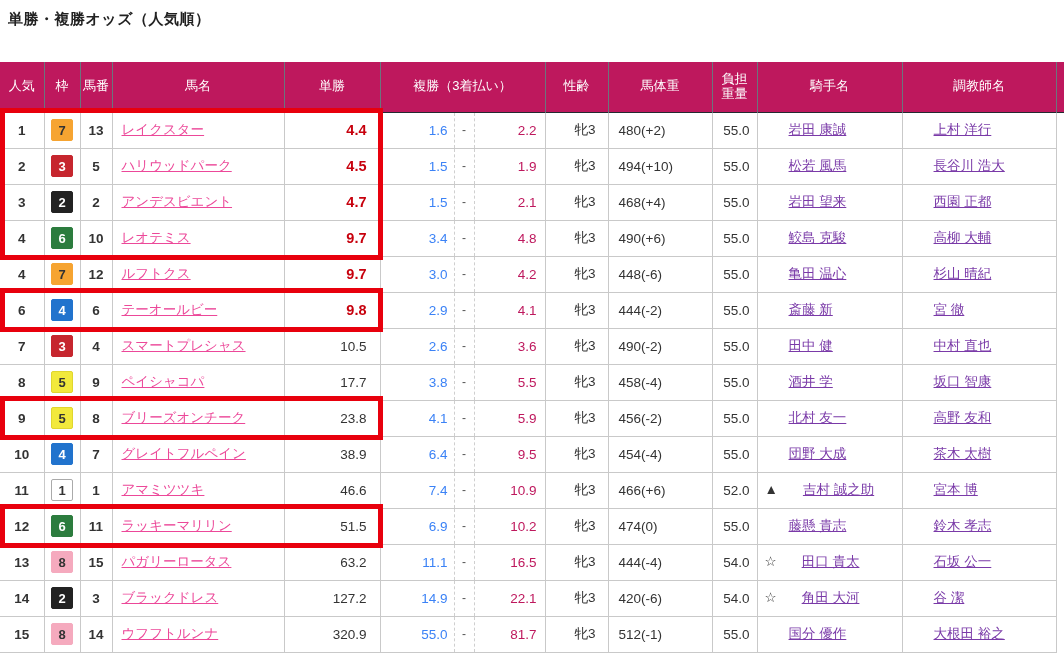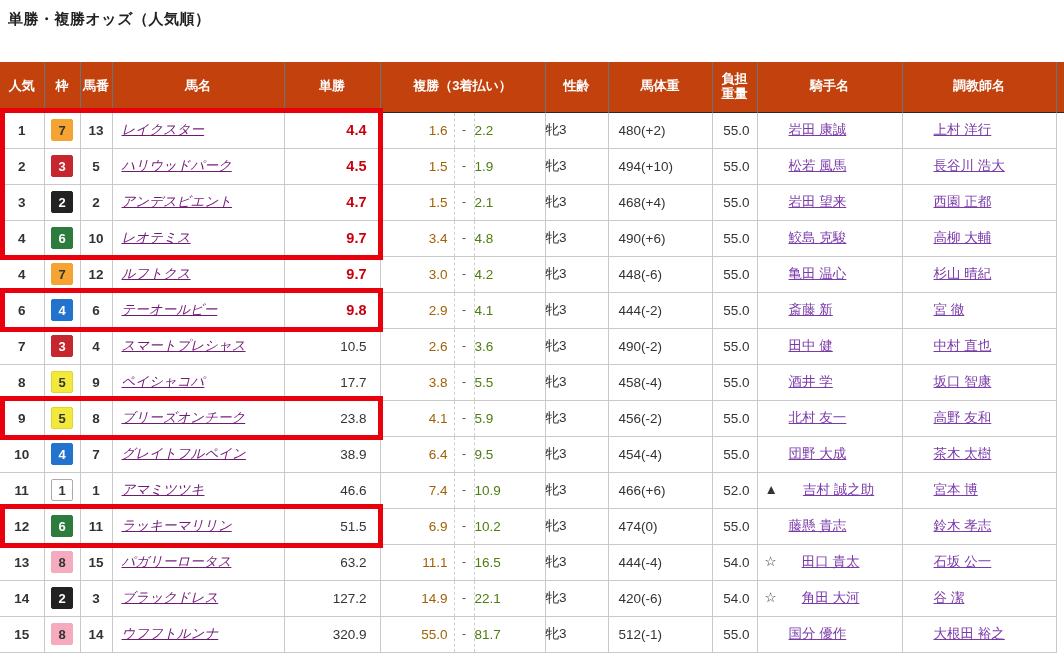--- a/index.html
+++ b/index.html
@@ -5,46 +5,46 @@
   * { margin:0; padding:0; box-sizing:border-box; }
   html,body { background:#ffffff; }
   body { font-family:"Liberation Sans","DejaVu Sans",sans-serif; color:#333; }
   .page { position:relative; width:1064px; height:655px; background:#fff; overflow:hidden; }
 
   .page-title { position:absolute; left:8px; top:10px; font-size:15px; font-weight:bold; color:#222; letter-spacing:.5px; }
 
   table.odds { position:absolute; left:0; top:62px; width:1064px; border-collapse:collapse; table-layout:fixed; font-size:13.5px; }
 
   
-  thead th { background:#c2410c; color:#fff; font-weight:bold; height:50px; font-size:13px;
+  thead th { background:#be185d; color:#fff; font-weight:normal; height:50px; font-size:13px;
              border-right:1px solid #6b747d; vertical-align:middle; text-align:center; line-height:1.15; }
   thead th:last-child { border-right:none; }
   thead tr { border-bottom:1px solid #222a30; }
 
   
   tbody td { height:36px; background:#fff; border-bottom:1px solid #c9c9c9; border-right:1px solid #c9c9c9; vertical-align:middle; }
   tbody td.filler { border-right:none; border-bottom:none; background:#fff; }
   td.rank { text-align:center; font-weight:bold; color:#333; }
   td.frame { text-align:center; }
   td.horse-no { text-align:center; font-weight:bold; color:#333; }
   td.horse-name { text-align:left; padding-left:9px; }
   td.win { text-align:right; padding-right:13px; color:#333; }
   td.win.hot { color:#c7000d; font-weight:bold; font-size:14.5px;padding-left:36px; }
-  td.place-low { text-align:right; padding-right:6px; border-right:1px dashed #cfcfcf; color:#a16207; }
+  td.place-low { text-align:right; padding-right:6px; border-right:1px dashed #cfcfcf; color:#3b82f6; }
   td.place-dash { text-align:center; color:#555; font-size:12px; border-right:1px dashed #cfcfcf; }
-  td.place-high { padding-right:8px; color:#4d7c0f; }
-  td.sex { text-align:left; }
+  td.place-high { text-align:right; padding-right:8px; color:#be185d; }
+  td.sex { text-align:center;padding-left:17px; }
   td.weight { text-align:left; padding-left:10px; }
   td.load { text-align:right; padding-right:7px; }
   td.jockey, td.trainer { text-align:left; padding-left:7px; white-space:nowrap; overflow:hidden; }
 
   .frame-box { display:inline-block; width:22px; height:22px; line-height:22px; text-align:center;
                font-weight:bold; font-size:13px; border-radius:2px; }
 
-  a.horse-link { color:#701a75; text-decoration:underline;font-style:italic; }
+  a.horse-link { color:#ec4899; text-decoration:underline; }
   a.person-link { color:#7a3aa8; text-decoration:underline;margin-left:24px; }
   .jockey-mark { color:#333; text-decoration:none; margin-right:1px; }
 
   .hl-box { position:absolute; border:5px solid #e8000d; left:0; width:383px; pointer-events:none; z-index:5; }
 </style>
 </head>
 <body>
 
 <div class="page">
   <div class="page-title">単勝・複勝オッズ（人気順）</div>

